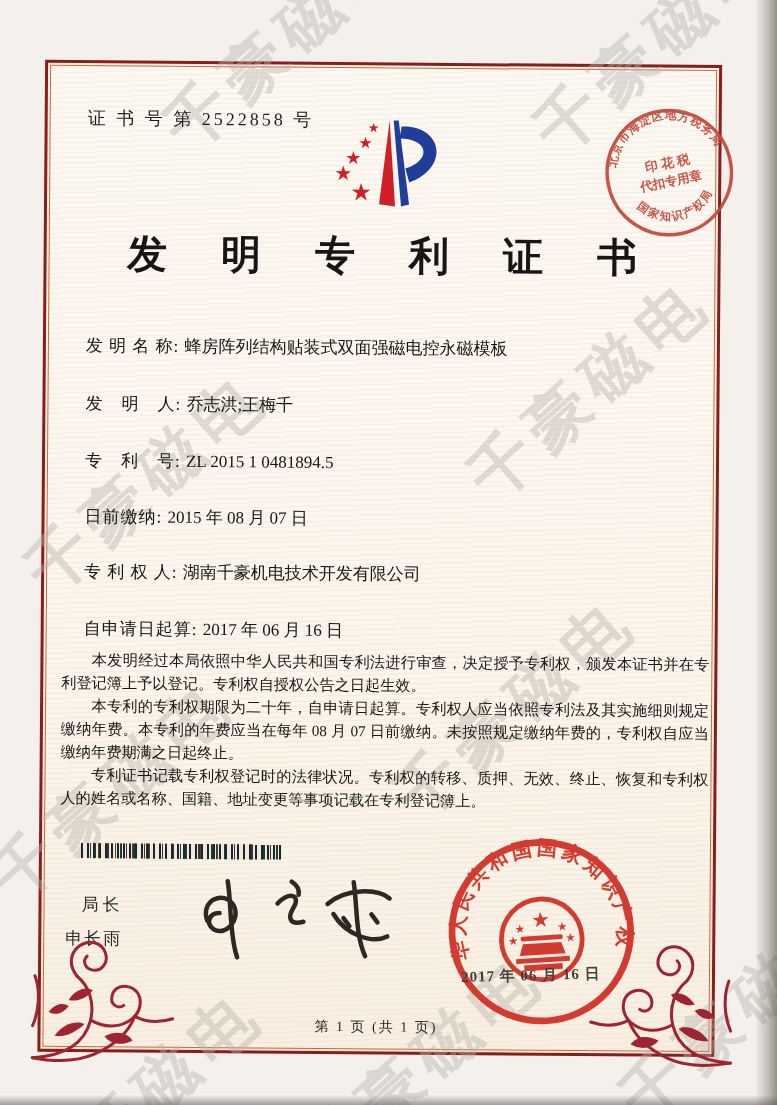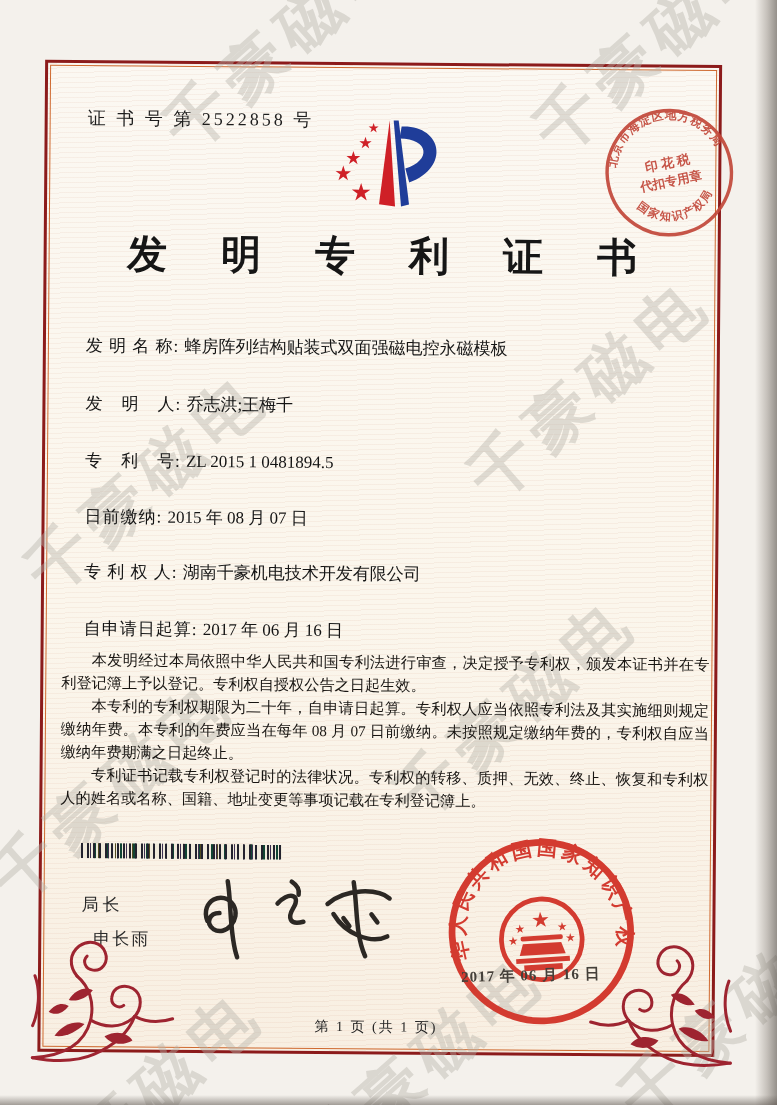--- a/index.html
+++ b/index.html
@@ -51,21 +51,21 @@
     background-color:#efe9da;
     background-image:
       repeating-linear-gradient(90deg,#23222e 0 2px,transparent 2px 6px),
       repeating-linear-gradient(90deg,#3c2f50 0 1px,transparent 1px 9px),
       repeating-linear-gradient(90deg,#143 0 2px,transparent 2px 13px),
       repeating-linear-gradient(90deg,#514a20 0 1px,transparent 1px 17px);
   }
 
   .sig-title{position:absolute;left:88px;top:893px;font-family:"Liberation Sans",sans-serif;
     font-size:17px;letter-spacing:4px;color:#2a2a2a;}
-  .sig-name{position:absolute;left:100px;top:927px;font-family:Liberation Sans, sans-serif;
+  .sig-name{position:absolute;left:72px;top:927px;font-family:Liberation Sans, sans-serif;
     font-size:17px;letter-spacing:2px;color:#2a2a2a;}
   .sig-hand{position:absolute;left:192px;top:872px;width:215px;height:95px;}
 
   .seal{position:absolute;left:452px;top:832px;width:192px;height:192px;transform:rotate(-4deg);opacity:.95;}
   .seal-date{position:absolute;left:468px;top:962px;width:170px;font-size:15px;font-weight:bold;
     letter-spacing:1px;color:#45403a;transform:rotate(-2deg);white-space:nowrap;}
 
   .footer{position:absolute;left:45px;top:1016px;width:677px;text-align:center;
     font-size:14px;letter-spacing:2px;color:#242424;}
 

